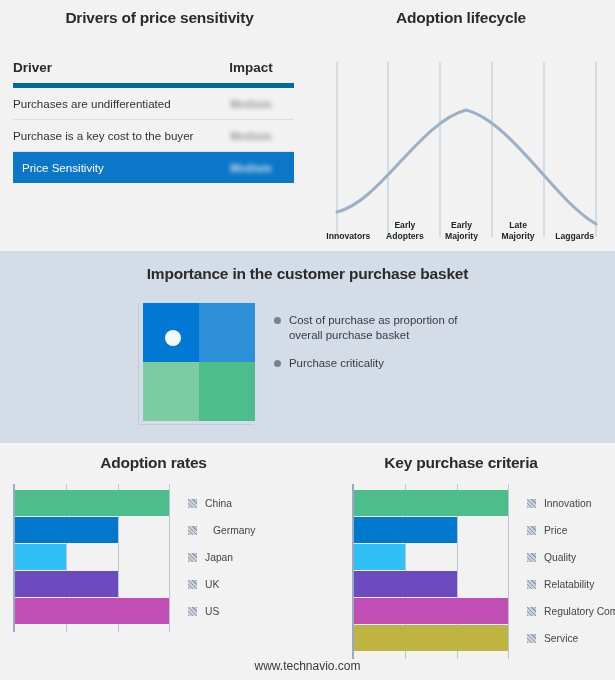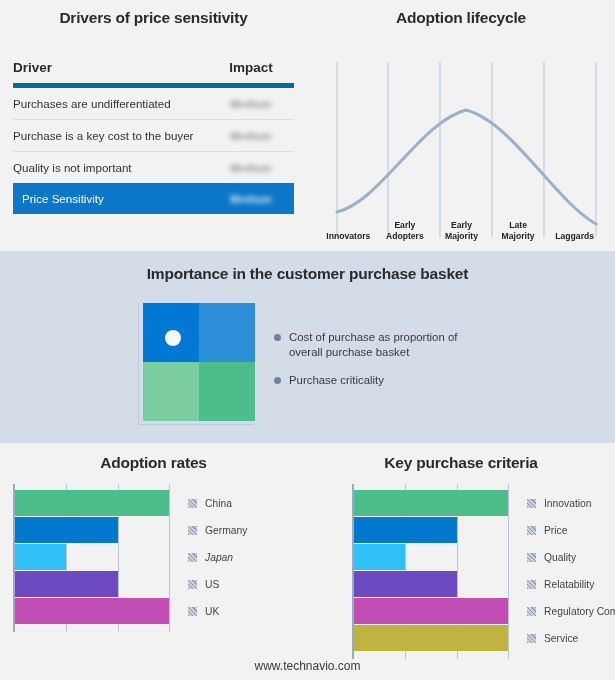--- a/index.html
+++ b/index.html
@@ -47,21 +47,21 @@
     font-weight: bold;
     color: #2b2b2b;
     text-align: center;
     letter-spacing: -0.2px;
   }
 
   
   .q1 {
     position: absolute;
     left: 0; top: 0;
-    width: 307px; height: 187px;
+    width: 307px; height: 187px; padding-left: 6px;
   }
   .q1 .panel-title { margin-top: 9px; }
   .table-wrap {
     position: absolute;
     left: 13px; top: 58px;
     width: 281px;
   }
   .tbl {
     width: 281px;
     border-collapse: collapse;
@@ -163,21 +163,21 @@
   .quad { width: 100%; height: 100%; }
   .matrix-dot {
     position: absolute;
     left: 22px; top: 27px;
     width: 16px; height: 16px;
     border-radius: 50%;
     background: #f4f8fb;
   }
   .mid-legend {
     position: absolute;
-    left: 274px; top: 330px;
+    left: 274px; top: 313px;
     width: 310px;
   }
   .mid-legend-item {
     display: flex;
     align-items: flex-start;
     margin-bottom: 14px;
   }
   .mid-dot {
     width: 7px; height: 7px;
     border-radius: 50%;
@@ -288,24 +288,20 @@
             <th class="impact-col">Impact</th>
           </tr>
         </thead>
         <tbody>
           <tr>
             <td>Purchases are undifferentiated</td>
             <td class="impact-col"><span class="redacted">Medium</span></td>
           </tr>
           <tr>
             <td>Purchase is a key cost to the buyer</td>
-            <td class="impact-col"><span class="redacted">Medium</span></td>
-          </tr>
-          <tr class="last">
-            <td>Quality is not important</td>
             <td class="impact-col"><span class="redacted">Medium</span></td>
           </tr>
           <tr class="highlight last">
             <td>Price Sensitivity</td>
             <td class="impact-col"><span class="redacted">Medium</span></td>
           </tr>
         </tbody>
       </table>
     </div>
   </div>
@@ -393,35 +389,35 @@
           </div>
           <div class="bar-row" style="height: 26px; margin-bottom: 1px;">
             <div class="bar" style="width: 154px; background: rgb(193, 78, 180);"></div>
           </div>
         </div>
       <div class="bar-legend" id="legend-0" style="padding-top: 6px;">
           <div class="legend-row" style="height: 27px; text-align: center;">
             <span class="legend-swatch"></span>
             <span class="legend-text">China</span>
           </div>
-          <div class="legend-row" style="height: 27px;">
+          <div class="legend-row" style="height: 27px; gap: 8px;">
             <span class="legend-swatch"></span>
             <span class="legend-text">Germany</span>
           </div>
-          <div class="legend-row" style="height: 27px; font-style: italic;">
+          <div class="legend-row" style="height: 27px;">
             <span class="legend-swatch"></span>
             <span class="legend-text">Japan</span>
           </div>
           <div class="legend-row" style="height: 27px;">
             <span class="legend-swatch"></span>
+            <span class="legend-text">UK</span>
+          </div>
+          <div class="legend-row" style="height: 27px;">
+            <span class="legend-swatch"></span>
             <span class="legend-text">US</span>
-          </div>
-          <div class="legend-row" style="height: 27px;">
-            <span class="legend-swatch"></span>
-            <span class="legend-text">UK</span>
           </div>
         </div>
     </div>
   </div>
 
   <div class="q4">
     <div class="panel-title">Key purchase criteria</div>
     <div class="barchart" style="top:41px;margin-left:32px;">
       <div class="plot" id="plot-1" style="height: 175px; padding-top: 6px; padding-bottom: 7px; box-sizing: border-box;">
           <div class="gridline" style="left: 51px;"></div>

